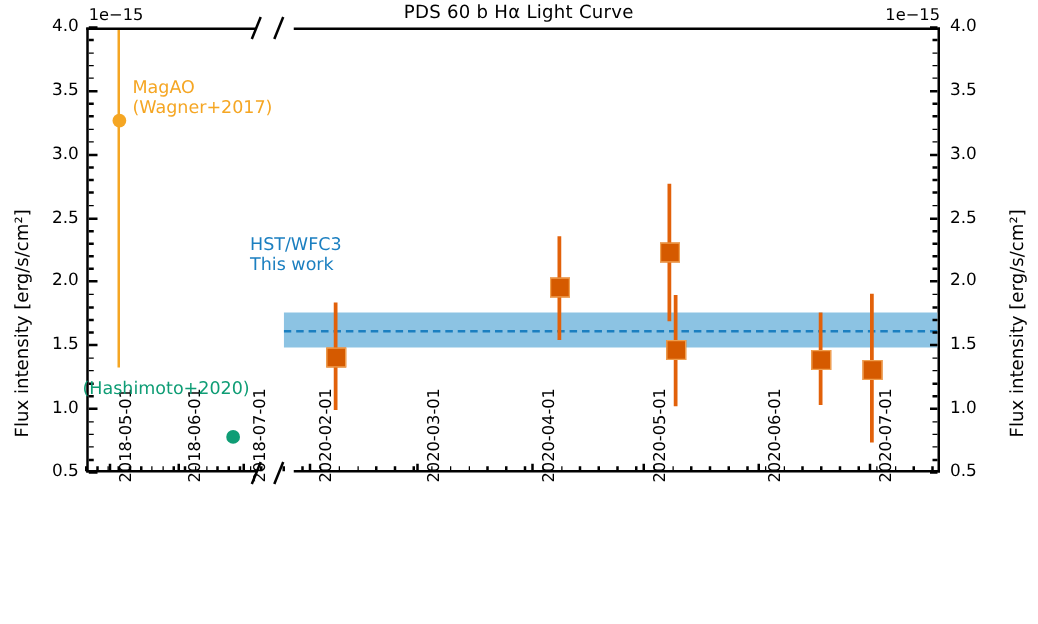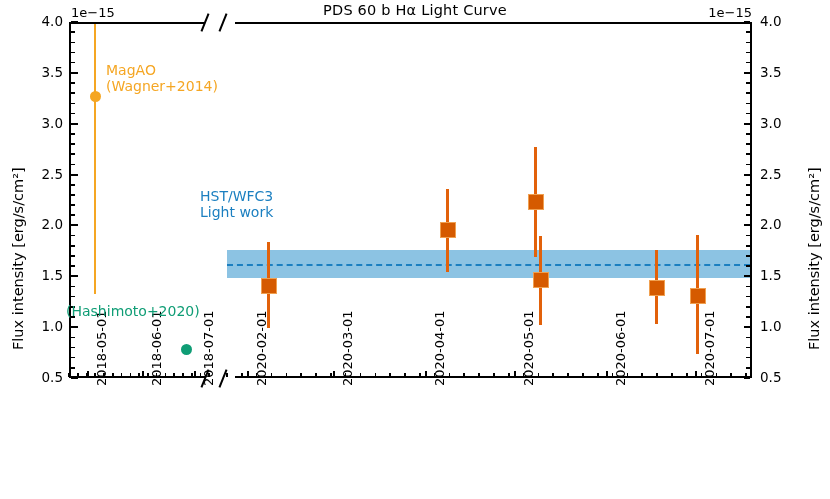--- a/index.html
+++ b/index.html
@@ -371,23 +371,23 @@
       <div class="xlabel-tick" style="left: 612.661px; top: 386px;">2020-06-01</div>
       <div class="tick tick-x-major" style="left: 694.644px; top: 370.5px;"></div>
       <div class="xlabel-tick" style="left: 701.644px; top: 386px;">2020-07-01</div>
     </div>
 
   <div class="axis-title-y" id="ytitle-left">Flux intensity [erg/s/cm²]</div>
   <div class="axis-title-y" id="ytitle-right">Flux intensity [erg/s/cm²]</div>
 
   <div class="annot" id="annot-magao">
     <span class="l1">MagAO</span>
-    <span class="l2">(Wagner+2014)</span>
+    <span class="l2">(Wagner+2017)</span>
   </div>
   <div class="annot" id="annot-vlt">
     <span class="l2">(Hashimoto+2020)</span>
   </div>
   <div class="annot" id="annot-hst">
     <span class="l1">HST/WFC3</span>
-    <span class="l2">Light work</span>
+    <span class="l2">This work</span>
   </div>
 
 </div>
 
 </body></html>

